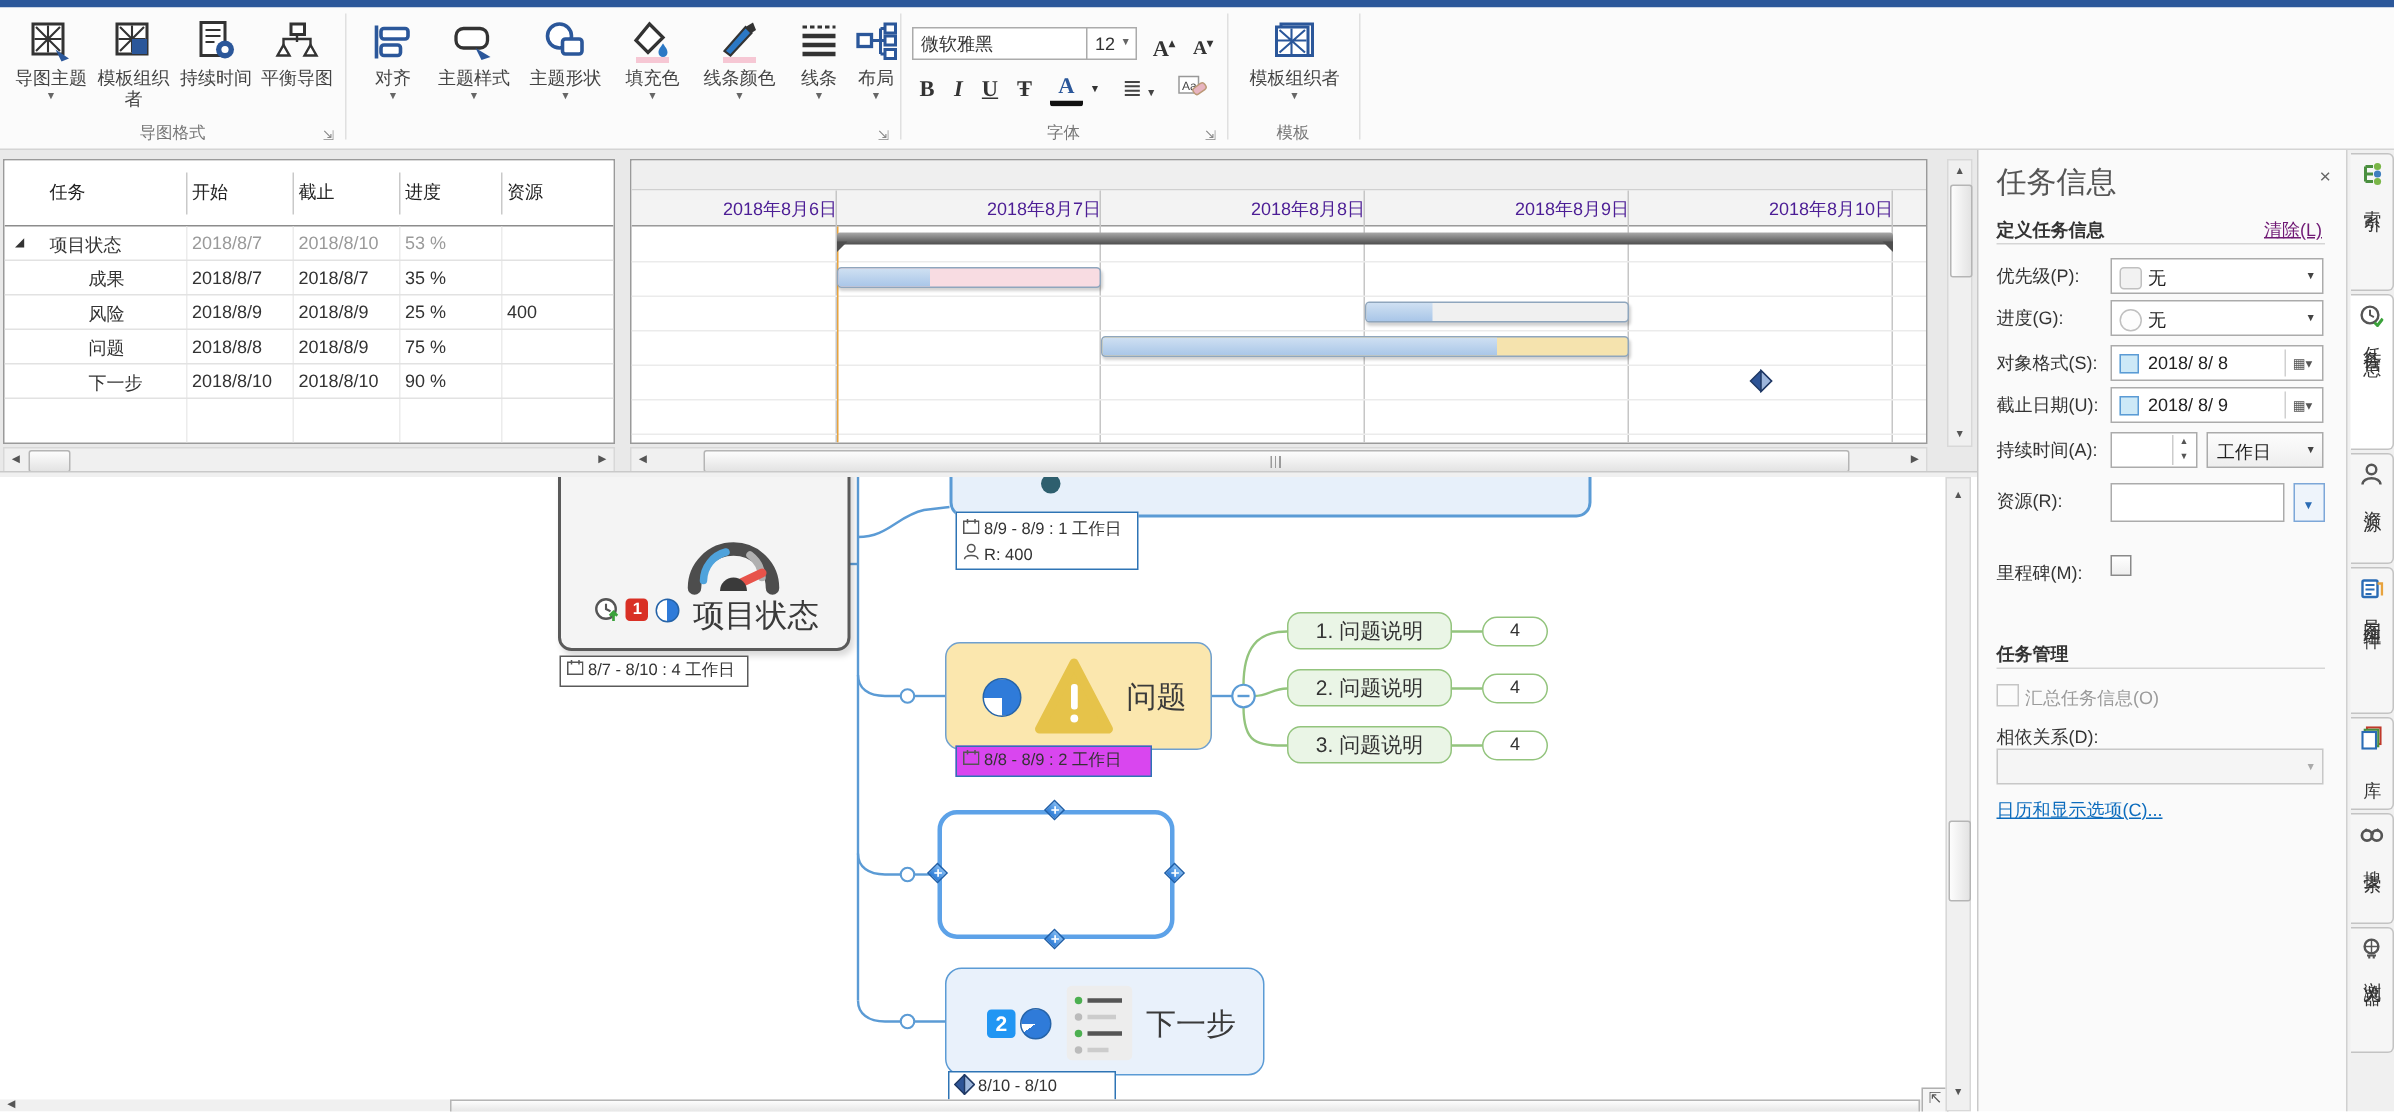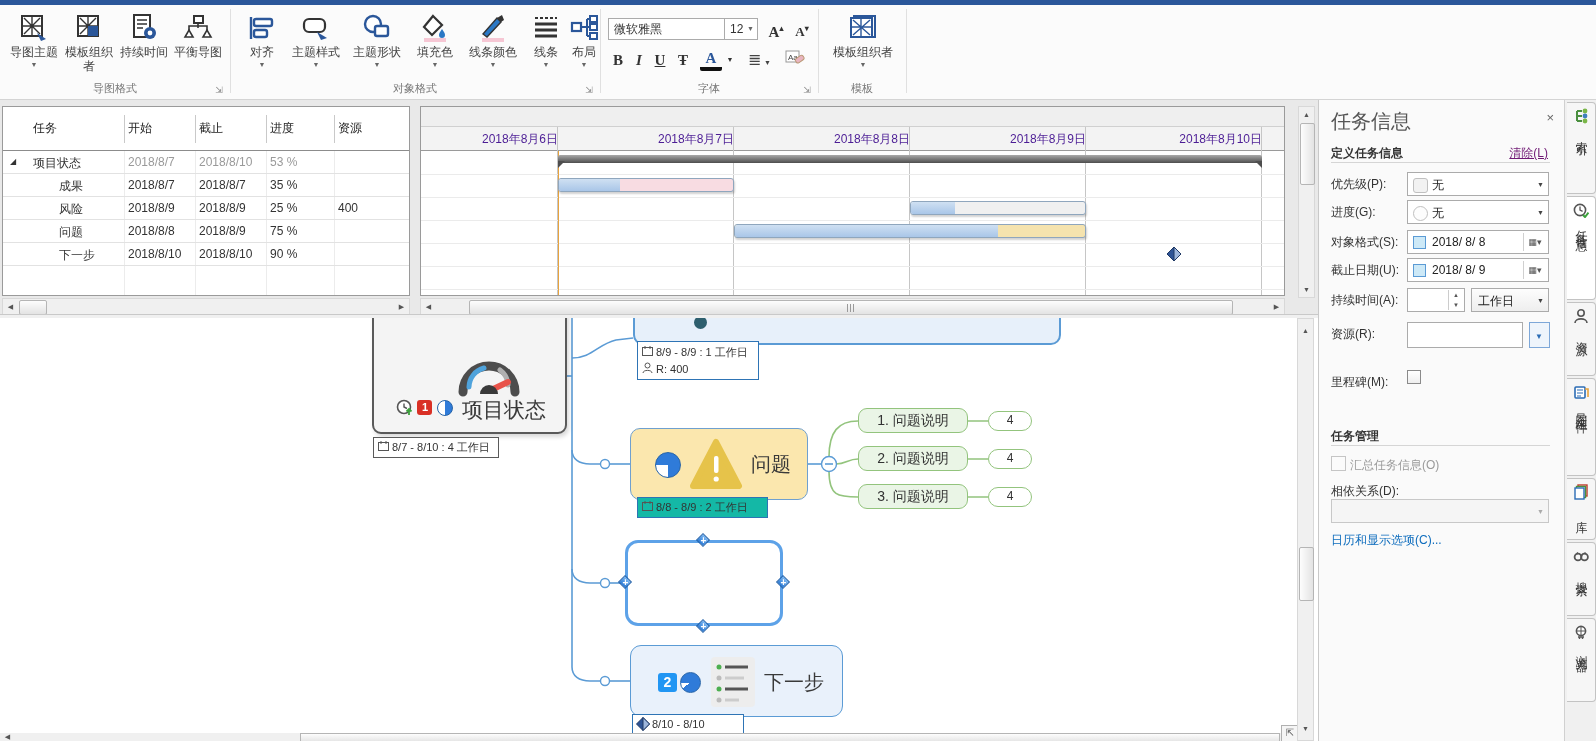--- a/index.html
+++ b/index.html
@@ -58,21 +58,21 @@
   #canvas{left:0;top:318px;width:1297px;height:415px;background:#fff;overflow:hidden;}
   #branches{position:absolute;left:0;top:0;}
   .node-title{font-size:20px;color:#3a3a3a;}
   #root-node{position:absolute;left:372px;top:-24px;width:195px;height:140px;background:#f4f4f4;border:2px solid #5a5a5a;border-radius:9px;box-sizing:border-box;box-shadow:2px 3px 4px rgba(0,0,0,.15);}
   #root-callout{position:absolute;left:373px;top:119px;width:126px;height:21px;background:#fff;border:1px solid #5a5a5a;font-size:11px;line-height:19px;box-sizing:border-box;padding-left:4px;color:#333;}
   #risk-node{position:absolute;left:633px;top:-26px;width:428px;height:53px;background:#e7f0fa;border:2px solid #5b9bd5;border-radius:10px;box-sizing:border-box;}
   #risk-dot{position:absolute;left:694px;top:-2px;width:13px;height:13px;border-radius:50%;background:#2e5f6e;}
   #risk-callout{position:absolute;left:637px;top:23px;width:122px;height:39px;background:#fff;border:1px solid #2e74b5;font-size:11px;box-sizing:border-box;color:#333;}
   .co-line{position:absolute;left:4px;white-space:nowrap;}
   #issue-node{position:absolute;left:630px;top:110px;width:178px;height:72px;background:#fbe7ae;border:1.5px solid #6fa0cf;border-radius:10px;box-sizing:border-box;}
-  #issue-callout{position:absolute;left:637px;top:179px;width:131px;height:21px;background:#14b8a6;border:1px solid #2e74b5;font-size:11px;line-height:19px;box-sizing:border-box;padding-left:4px;}
+  #issue-callout{position:absolute;left:637px;top:179px;width:131px;height:21px;background:#d946ef;border:1px solid #2e74b5;font-size:11px;line-height:19px;box-sizing:border-box;padding-left:4px;}
   .child-topic{position:absolute;left:858px;width:110px;height:25px;background:#eaf5e6;border:1.5px solid #93c47d;border-radius:9px;box-sizing:border-box;text-align:center;font-size:14px;line-height:22px;color:#333;cursor:pointer;}
   .count-oval{position:absolute;left:988px;width:44px;height:20px;background:#fff;border:1.5px solid #93c47d;border-radius:10px;box-sizing:border-box;text-align:center;font-size:12px;line-height:17px;color:#333;cursor:pointer;}
   #rec-sel{position:absolute;left:625px;top:222px;width:158px;height:86px;border:3px solid #5da2e8;border-radius:13px;box-sizing:border-box;}
   #rec-node{position:absolute;left:632px;top:229px;width:144px;height:72px;background:#edf4fc;border:1.5px solid #2e74b5;border-radius:9px;box-sizing:border-box;box-shadow:inset 0 0 0 2px #fff;}
   .handle{position:absolute;width:13px;height:13px;cursor:pointer;}
   .handle .dia{position:absolute;left:1px;top:1px;width:10px;height:10px;transform:rotate(45deg);background:linear-gradient(#7db8f2,#2e7cd6);border:1px solid #1f5fa8;box-sizing:border-box;}
   .handle .plus{position:absolute;left:0;top:0;width:13px;height:13px;color:#fff;font-size:10px;font-weight:bold;text-align:center;line-height:13px;}
   #next-node{position:absolute;left:630px;top:327px;width:213px;height:72px;background:#e9f1fb;border:1.5px solid #5b9bd5;border-radius:11px;box-sizing:border-box;}
   #next-callout{position:absolute;left:632px;top:396px;width:112px;height:21px;background:#fff;border:1px solid #2e74b5;font-size:11px;line-height:19px;box-sizing:border-box;padding-left:3px;}
   .badge{display:inline-block;color:#fff;font-weight:bold;text-align:center;border-radius:3px;}
@@ -87,21 +87,21 @@
   .sec-line{position:absolute;left:12px;right:14px;height:1px;background:#d5d5d5;}
   .flabel{position:absolute;left:12px;font-size:12px;color:#333;}
   .fctrl{position:absolute;left:88px;width:142px;height:24px;background:#fff;border:1px solid #ababab;box-sizing:border-box;font-size:12px;cursor:pointer;}
   .fctrl .dd{position:absolute;right:4px;top:8px;font-size:7px;color:#444;}
   .none-sq{position:absolute;left:5px;top:5px;width:13px;height:13px;border:1px solid #c0c0c0;border-radius:3px;background:#f2f2f2;}
   .none-ci{position:absolute;left:5px;top:5px;width:13px;height:13px;border:1px solid #c0c0c0;border-radius:50%;background:#fdfdfd;}
   .fval{position:absolute;left:24px;top:4px;color:#222;}
   .cal-sq{position:absolute;left:5px;top:5px;width:13px;height:13px;border:1px solid #5b9bd5;background:#cde9f7;box-sizing:border-box;}
   .dpick{position:absolute;right:2px;top:2px;width:22px;height:18px;border-left:1px solid #d0d0d0;text-align:center;font-size:9px;color:#555;line-height:18px;}
   #clear-link{position:absolute;right:16px;font-size:12px;color:#701a75;text-decoration:underline;cursor:pointer;}
-  #cal-link{position:absolute;left:12px;font-size:12px;color:#0d6cbd;cursor:pointer;}
+  #cal-link{position:absolute;left:12px;font-size:12px;color:#0d6cbd;text-decoration:underline;cursor:pointer;}
   .gray-check{position:absolute;width:13px;height:13px;border:1px solid #c5c5c5;background:#fbfbfb;}
   
   #tabstrip{left:1564px;top:100px;width:32px;height:641px;background:#f0f0f0;border-left:1px solid #d0d0d0;box-sizing:border-box;}
   .side-tab{position:absolute;left:2px;width:29px;background:#f6f6f6;border:1px solid #c3c3c3;border-left:none;border-radius:0 4px 4px 0;box-sizing:border-box;cursor:pointer;text-align:center;}
   .side-tab.active{background:#ffffff;}
   .side-tab .vlabel{writing-mode:vertical-rl;font-size:12px;color:#333;letter-spacing:3px;margin-top:3px;}
   .side-tab .ticon{display:block;margin:5px auto 0 auto;width:16px;height:16px;}
 </style>
 </head>
 <body>
@@ -215,21 +215,20 @@
         <span class="ic"><svg width="30" height="30">
             <rect x="6" y="3" width="21" height="21" fill="none" stroke="#2b579a" stroke-width="2"></rect>
             <rect x="3" y="5" width="21" height="19" fill="#fff" stroke="#2b579a" stroke-width="2"></rect>
             <path d="M4,14 L23,14 M13,6 L13,23 M5,7 L22,22 M22,7 L5,22" stroke="#2b579a" stroke-width="1.4"></path>
           </svg></span>
         <span class="lbl">模板组织者</span>
         <span class="arr">▼</span>
       </div>
     </div>
   <div class="rgroup-label" style="left:0;width:230px">导图格式</div>
-  <div class="rgroup-label" style="left:230px;width:370px">对象格式</div>
   <div class="rgroup-label" style="left:600px;width:218px">字体</div>
   <div class="rgroup-label" style="left:818px;width:88px">模板</div>
   <div class="launcher" style="left:214px">⇲</div>
   <div class="launcher" style="left:584px">⇲</div>
   <div class="launcher" style="left:802px">⇲</div>
 
   <div class="combo" style="left:608px;top:13px;width:128px">
     <span>微软雅黑</span><span class="dd">▼</span>
   </div>
   <div class="combo" style="left:724px;top:13px;width:34px">

